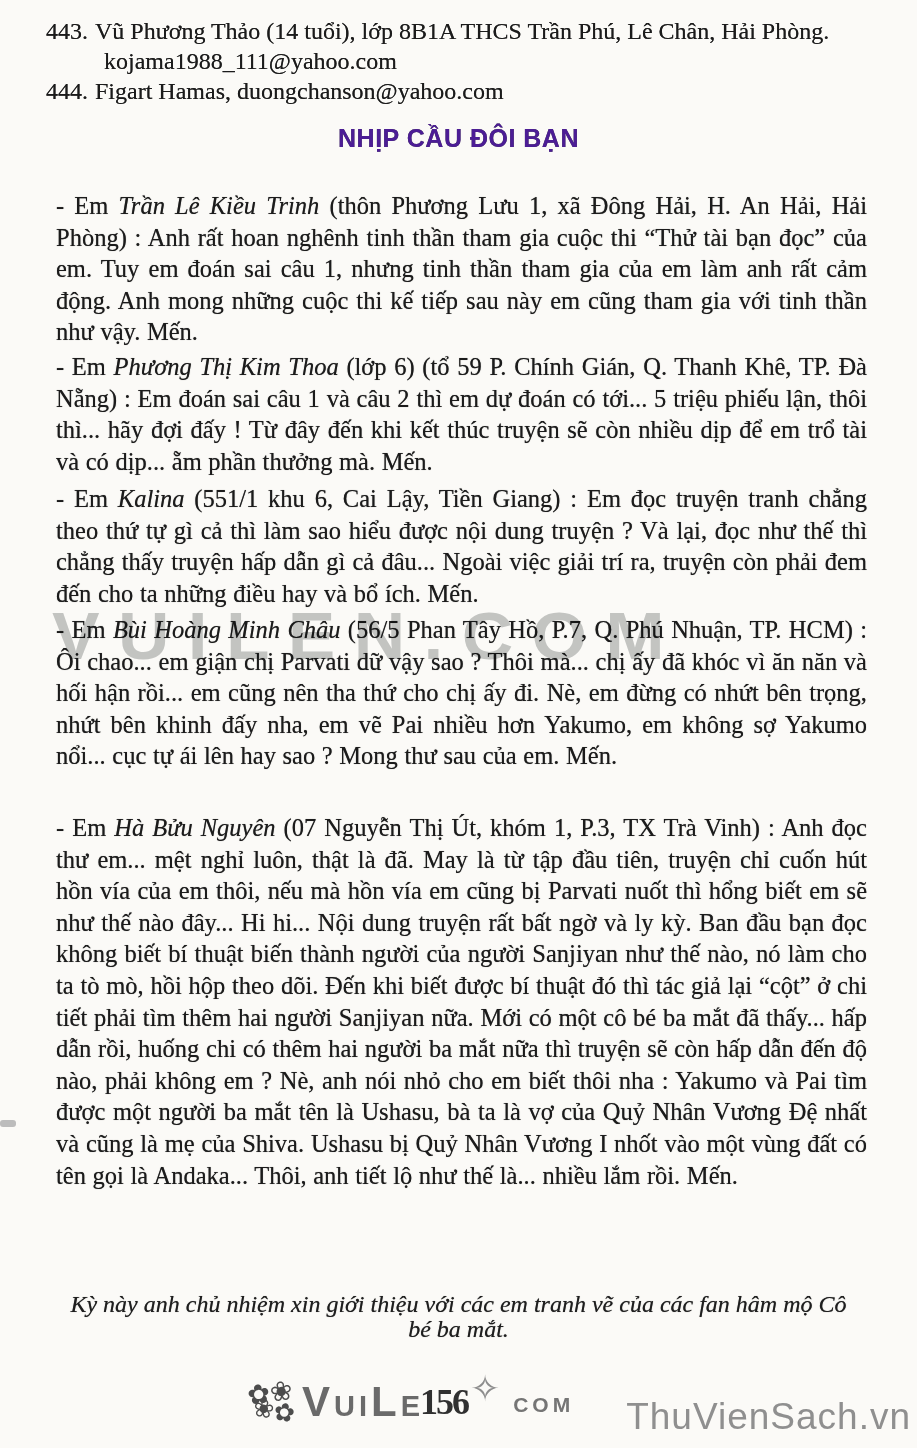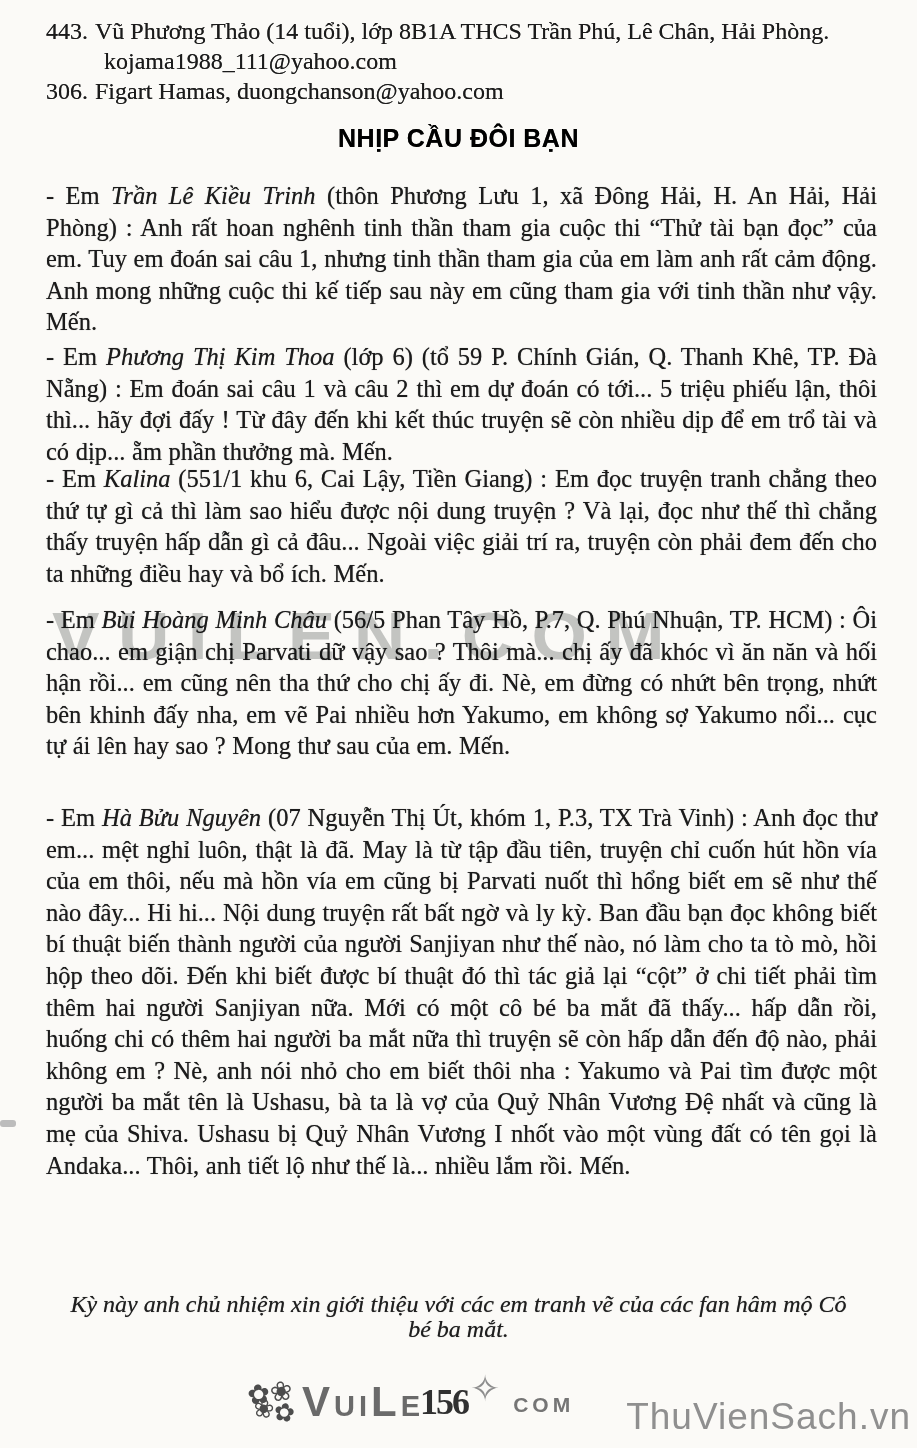--- a/index.html
+++ b/index.html
@@ -21,37 +21,37 @@
   }
   .contrib{padding-left:58px;text-indent:-58px;}
   .contrib .num{margin-right:7px;}
 
   
   .heading{
     position:absolute;top:124px;left:0;right:0;
     text-align:center;
     font-family:"Liberation Sans","DejaVu Sans",sans-serif;
     font-weight:bold;font-size:25px;letter-spacing:.5px;
-    color:#000000;
+    color:#4c1d95;
     text-shadow:0 0 0.6px rgba(25,25,25,.8);
   }
 
   
   .letter{
-    position:absolute;left:46px;right:40px;margin:0;
+    position:absolute;left:46px;right:40px;margin:10px;
     font-size:24.5px;line-height:31.6px;
     text-align:justify;
     text-shadow:0 0 0.7px rgba(25,25,25,.7);
     word-spacing:.5px;
     z-index:1;
   }
   .letter i{font-style:italic;}
   .letter.p0{top:180px;}
   .letter.p1{top:341px;}
-  .letter.p2{top:463px;}
+  .letter.p2{top:473px;}
   .letter.p3{top:604px;}
   .letter.p4{top:802px;}
 
   
   .closing{
     position:absolute;top:1268px;left:70px;right:70px;
     text-align:center;font-style:italic;
     font-size:24px;line-height:25px;color:#1e1e1e;
     text-shadow:0 0 0.7px rgba(25,25,25,.7);
     z-index:1;
@@ -114,21 +114,21 @@
     z-index:2;
   }
 </style>
 </head>
 <body>
 
 <div class="page">
 
   <div class="contributors">
     <div class="contrib"><span class="num">443.</span><span>Vũ Phương Thảo (14 tuổi), lớp 8B1A THCS Trần Phú, Lê Chân, Hải Phòng. kojama1988_111@yahoo.com</span></div>
-    <div class="contrib"><span class="num">306.</span><span>Figart Hamas, duongchanson@yahoo.com</span></div>
+    <div class="contrib"><span class="num">444.</span><span>Figart Hamas, duongchanson@yahoo.com</span></div>
   </div>
 
   <div class="heading">NHỊP CẦU ĐÔI BẠN</div>
 
   <div class="watermark">VUILEN.COM</div>
 
   <p class="letter p0"><span>- Em </span><i>Trần Lê Kiều Trinh</i><span> (thôn Phương Lưu 1, xã Đông Hải, H. An Hải, Hải Phòng) : Anh rất hoan nghênh tinh thần tham gia cuộc thi “Thử tài bạn đọc” của em. Tuy em đoán sai câu 1, nhưng tinh thần tham gia của em làm anh rất cảm động. Anh mong những cuộc thi kế tiếp sau này em cũng tham gia với tinh thần như vậy. Mến.</span></p>
 
   <p class="letter p1"><span>- Em </span><i>Phương Thị Kim Thoa</i><span> (lớp 6) (tổ 59 P. Chính Gián, Q. Thanh Khê, TP. Đà Nẵng) : Em đoán sai câu 1 và câu 2 thì em dự đoán có tới... 5 triệu phiếu lận, thôi thì... hãy đợi đấy ! Từ đây đến khi kết thúc truyện sẽ còn nhiều dịp để em trổ tài và có dịp... ẵm phần thưởng mà. Mến.</span></p>
 

